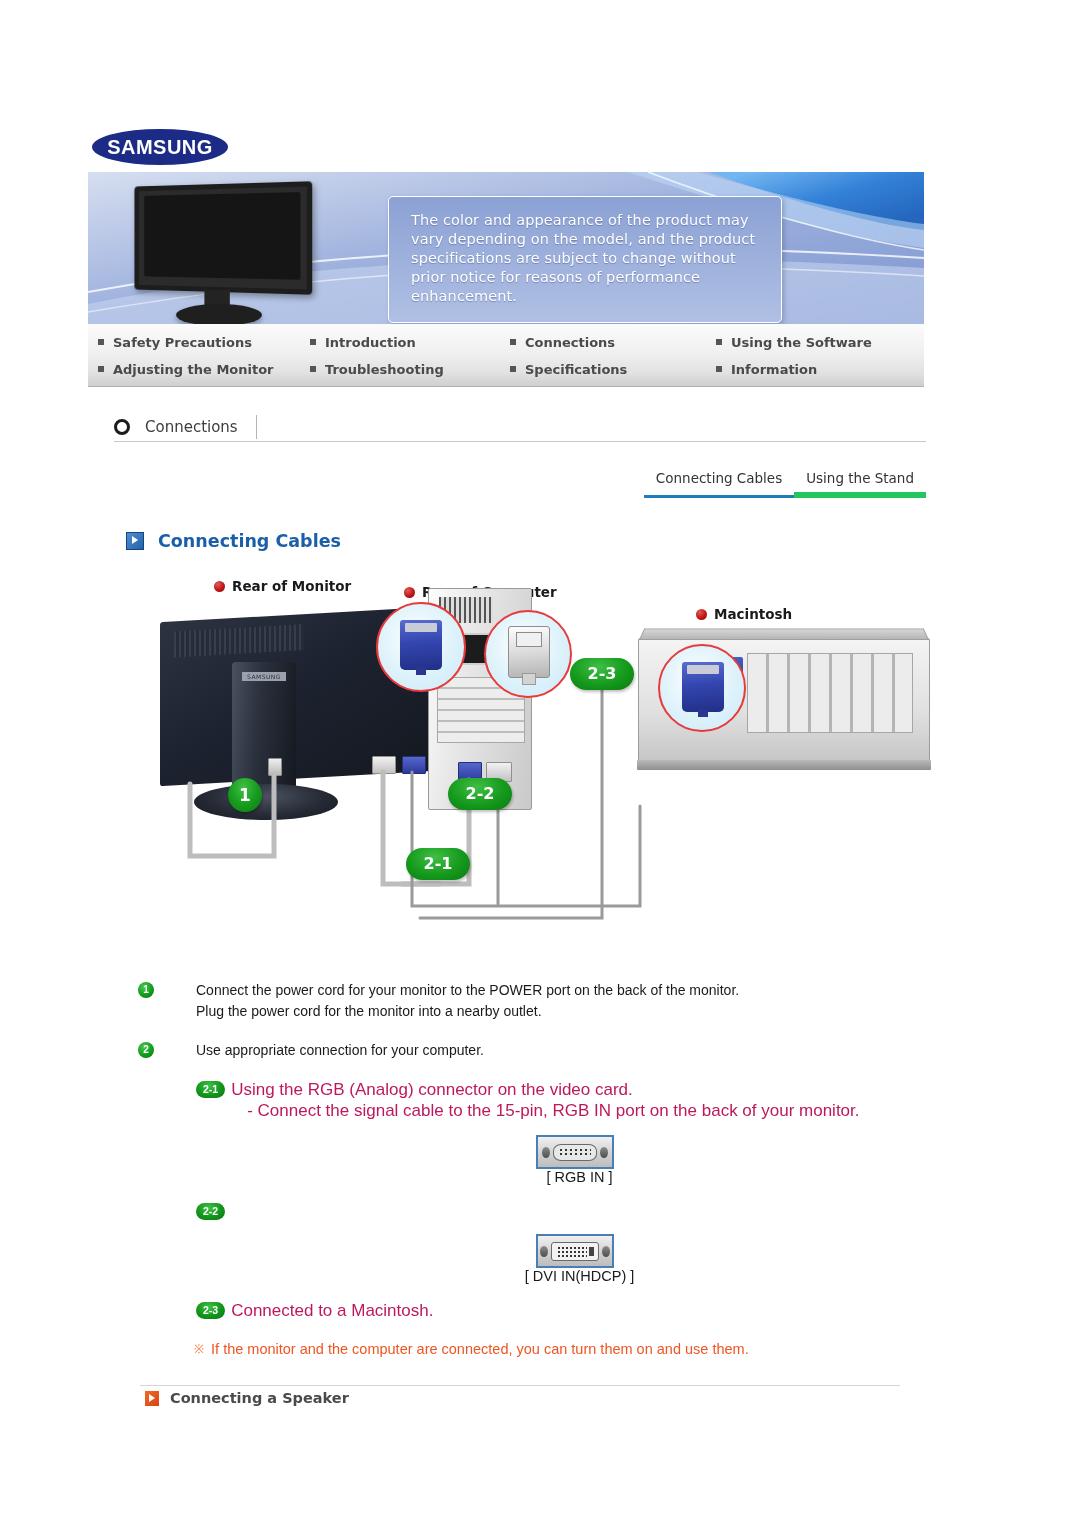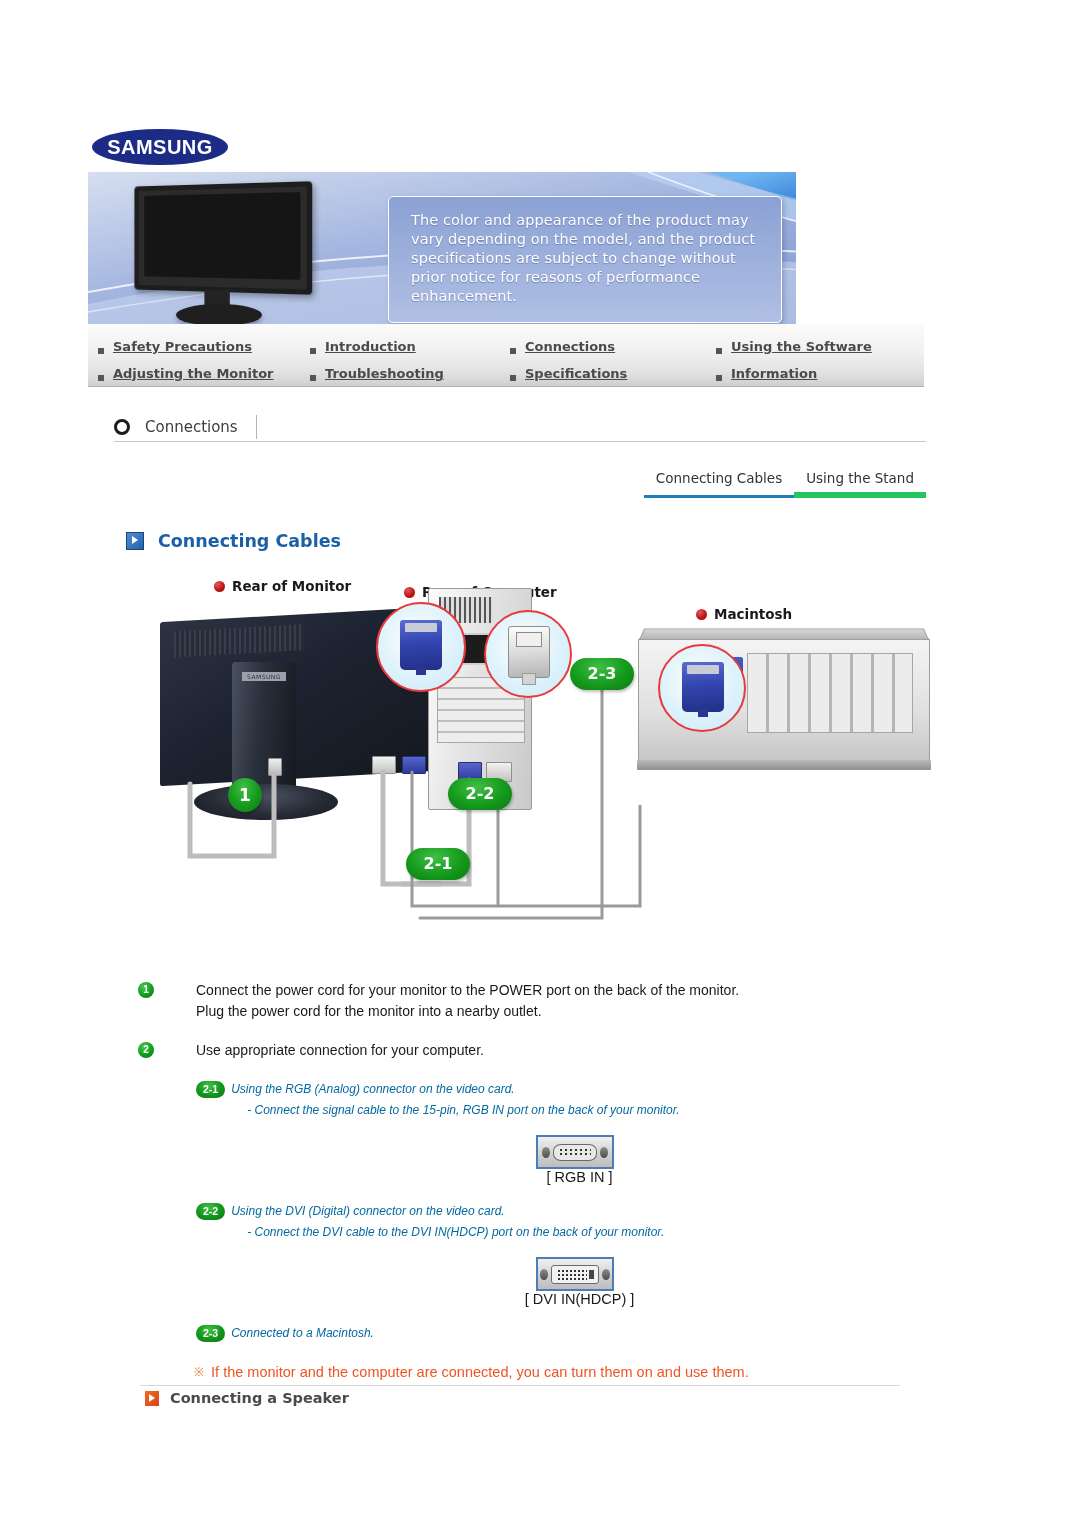--- a/index.html
+++ b/index.html
@@ -52,21 +52,21 @@
     font-weight: bold;
     letter-spacing: 0.5px;
     font-family: "Liberation Sans", sans-serif;
   }
 
   
   .hero {
     position: absolute;
     left: 88px;
     top: 172px;
-    width: 708px;
+    width: 836px;
     height: 152px;
     overflow: hidden;
     background: linear-gradient(165deg, #cdd6ee 0%, #b9c6e6 28%, #9fb2dd 55%, #8fa4d6 78%, #99aad8 100%);
     border-bottom: 1px solid #b9b9b9;
   }
   .hero-svg {
     position: absolute;
     left: 0; top: 0;
     width: 836px; height: 152px;
   }
@@ -147,28 +147,27 @@
   .nav-grid {
     position: absolute;
     left: 10px; top: 6px;
     width: 820px;
     display: grid;
     grid-template-columns: 212px 200px 206px auto;
     grid-row-gap: 3px;
   }
   .nav-item {
     display: flex;
-    align-items: flex-end;
+    align-items: center;
     height: 24px;
     font-size: 13px;
     font-weight: bold;
     color: #4a4a4a;
     font-family: "DejaVu Sans", sans-serif;
     cursor: pointer;
-    text-decoration: underline;
   }
   .nav-bullet {
     width: 6px; height: 6px;
     background: #555555;
     margin-right: 9px;
     flex: none;
   }
 
   
   .sec-head {
@@ -566,24 +565,23 @@
     color: #ffffff;
     font-size: 10.5px;
     font-weight: bold;
     border-radius: 999px;
     padding: 1px 7px 2px 7px;
     line-height: 14px;
     margin-top: 2px;
     margin-right: 6px;
   }
   .sub-lines {
-    font-size: 12px;
-    color: #0369a1;
+    font-size: 17px;
+    color: #be185d;
     line-height: 21px;
-    font-style: italic;
   }
   .sub-lines .indent { padding-left: 16px; }
 
   .port-row {
     display: flex;
     align-items: center;
     margin: 14px 0 16px 74px;
     flex-direction: column;
   }
   .port-chip {
@@ -908,24 +906,20 @@
           <span class="vga-pins"></span>
         </span>
         <span class="screw"></span>
       </span>
       <span class="port-caption">[ RGB IN ]</span>
     </div>
 
     <div class="sub-block">
       <div class="sub-head">
         <span class="sub-badge">2-2</span>
-        <span class="sub-lines">
-          <span>Using the DVI (Digital) connector on the video card.</span><br>
-          <span class="indent">- Connect the DVI cable to the DVI IN(HDCP) port on the back of your monitor.</span>
-        </span>
       </div>
     </div>
 
     <div class="port-row">
       <span class="port-chip">
         <span class="screw"></span>
         <span class="dvi-shell">
           <span class="dvi-pins"></span>
           <span class="dvi-blade"></span>
         </span>

